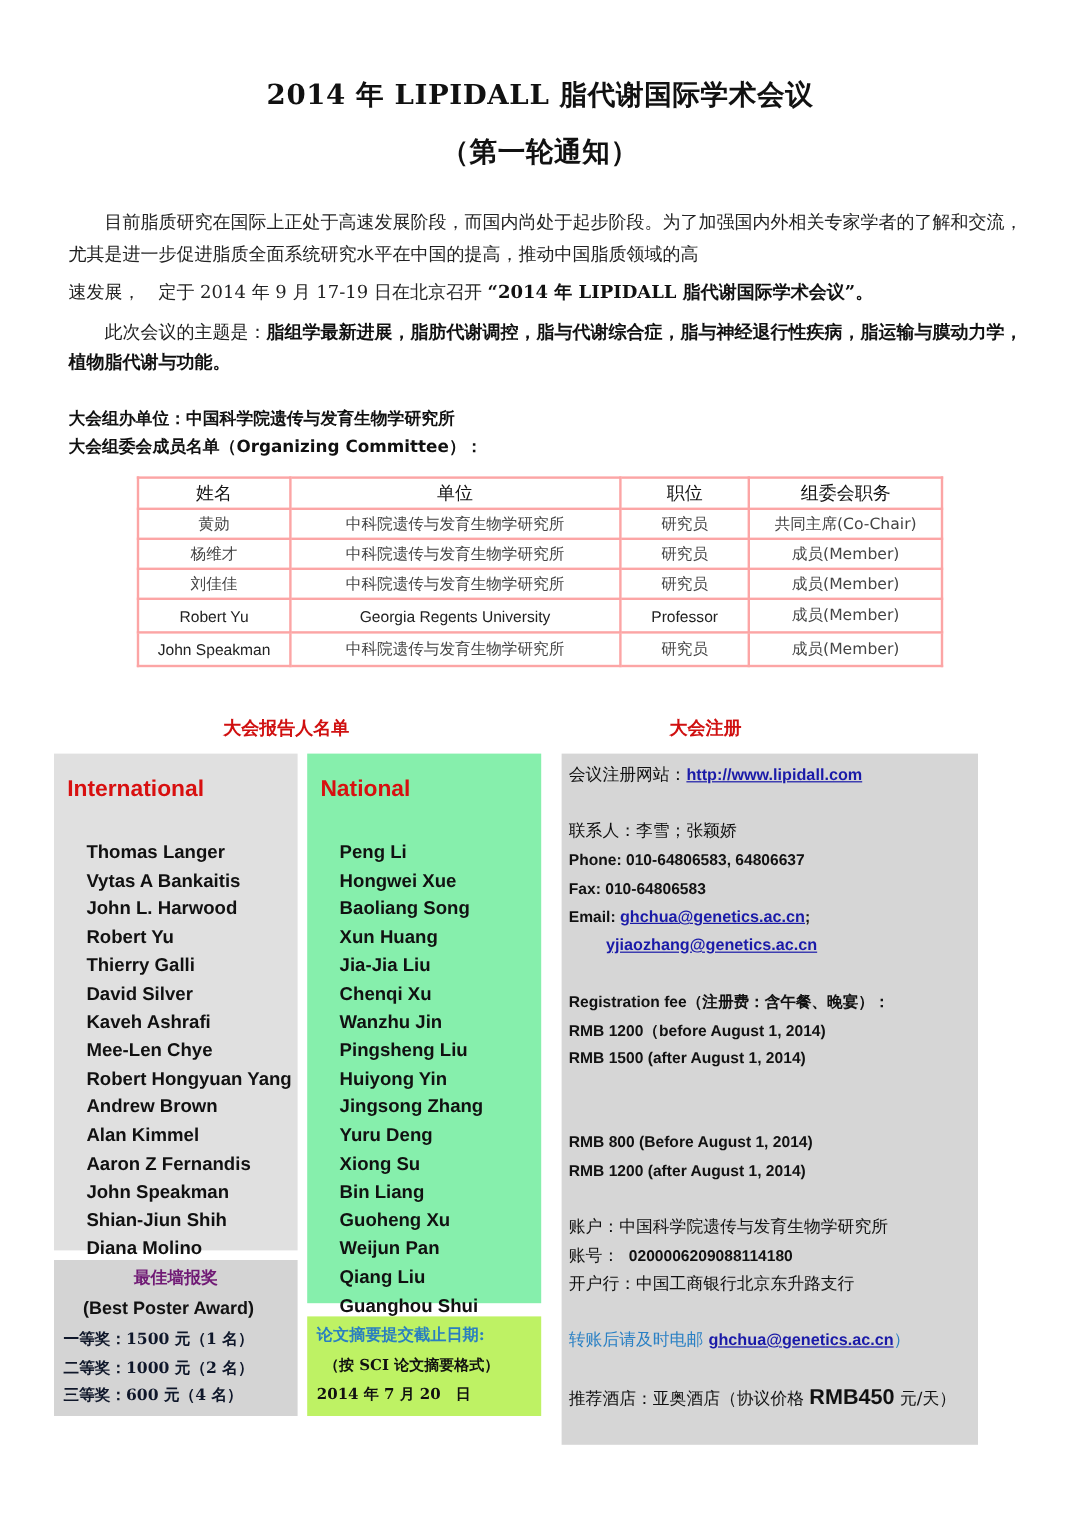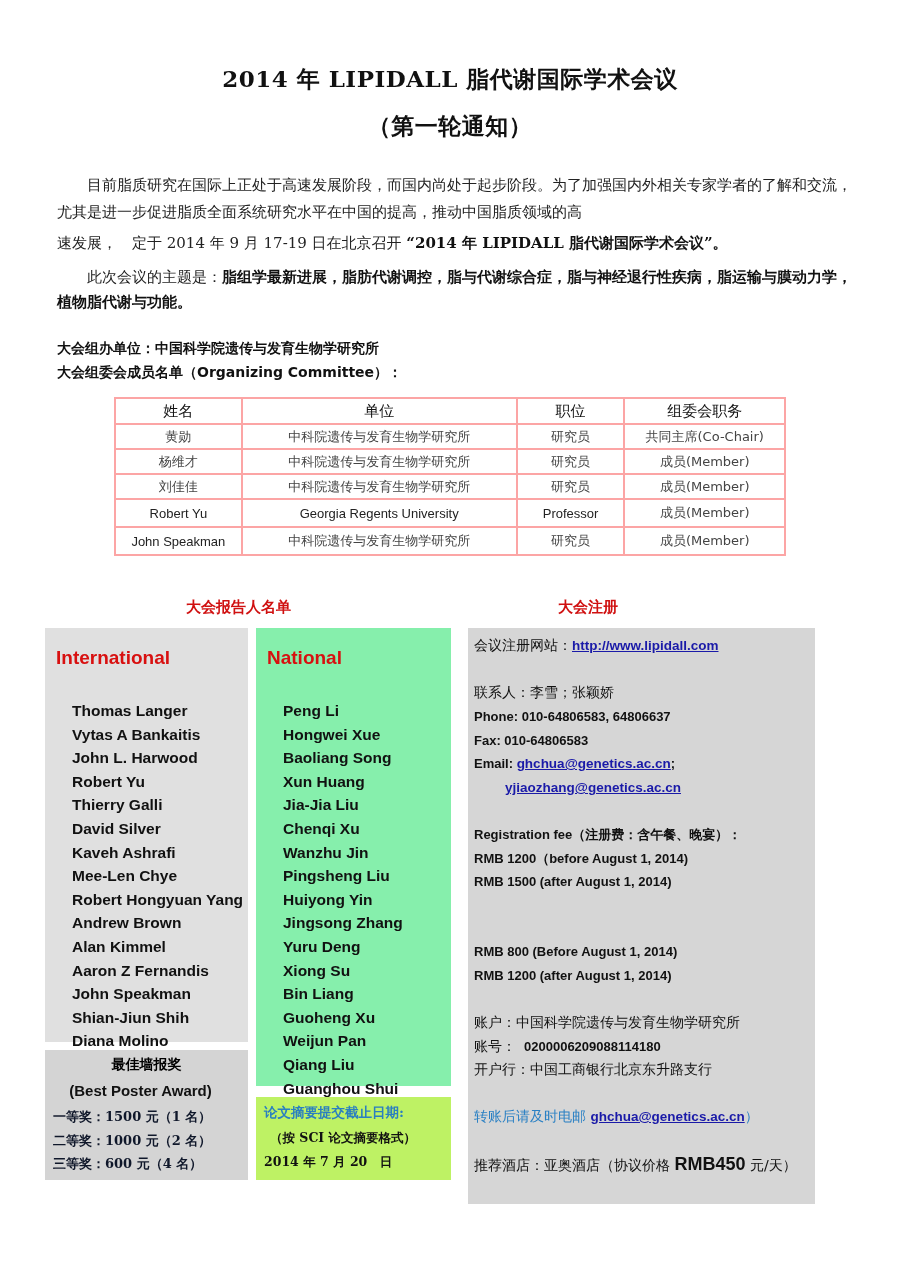--- a/index.html
+++ b/index.html
@@ -25,21 +25,21 @@
     #reg-head { top: 598px; left: 558px; }
     .box { position: absolute; background: #dedede; }
     #intl-box { top: 628px; left: 45px; width: 203px; height: 414px; background: #e0e0e0; }
     #natl-box { top: 628px; left: 256px; width: 195px; height: 458px; background: #86efac; }
     #award-box { top: 1050px; left: 45px; width: 203px; height: 130px; background: #d4d4d4; }
     #abstract-box { top: 1097px; left: 256px; width: 195px; height: 83px; background: #bef264; }
     #reg-box { top: 628px; left: 468px; width: 347px; height: 576px; background: #d6d6d6; }
     .list-head { font-family: "Liberation Sans", sans-serif; font-size: 19px; font-weight: bold; color: #d81010; position: absolute; top: 19px; left: 11px; }
     .names { position: absolute; top: 55px; left: 11px; margin: 16px; padding: 0; list-style: none; font-family: "Liberation Sans", sans-serif; font-size: 15.5px; font-weight: bold; color: #111; }
     .names li { height: 23.6px; line-height: 23.6px; white-space: nowrap; }
-    #award-box .aw-title { position: absolute; top: 6px; left: 0; width: 203px; text-align: center; font-family: "DejaVu Serif", serif; font-size: 14px; font-weight: bold; color: #000000; }
+    #award-box .aw-title { position: absolute; top: 6px; left: 0; width: 203px; text-align: center; font-family: "DejaVu Serif", serif; font-size: 14px; font-weight: bold; color: #701a75; }
     #award-box .aw-sub { position: absolute; top: 32px; left: 0; width: 191px; text-align: center; font-family: "Liberation Sans", sans-serif; font-size: 15px; font-weight: bold; color: #111; }
     #award-box .aw-lines { position: absolute; top: 55px; left: 8px; font-family: "DejaVu Serif", serif; font-size: 13px; font-weight: bold; color: #0f172a; line-height: 23.5px; }
     #abstract-box .ab-title { position: absolute; top: 7px; left: 8px; font-family: "DejaVu Serif", serif; font-size: 13.5px; font-weight: bold; color: #2a7fc0; white-space: nowrap; }
     #abstract-box .ab-line { position: absolute; left: 8px; font-family: "DejaVu Serif", serif; font-size: 12.5px; font-weight: bold; color: #111; white-space: nowrap; }
     #ab-format { top: 33px; left: 14px !important; }
     #ab-date { top: 57px; }
     .reg-line { position: absolute; left: 6px; font-family: "Liberation Sans", sans-serif; font-size: 13px; font-weight: bold; color: #111; white-space: nowrap; }
     .reg-line.cn { font-family: "DejaVu Sans", sans-serif; font-weight: normal; font-size: 14px; }
     .reg-line.blue { color: #2a80c4; font-family: "DejaVu Sans", sans-serif; font-weight: normal; font-size: 14px; }
     a.link { color: #1a1aa8; text-decoration: underline; font-family: "Liberation Sans", sans-serif; font-weight: bold; font-size: 13.5px; }

